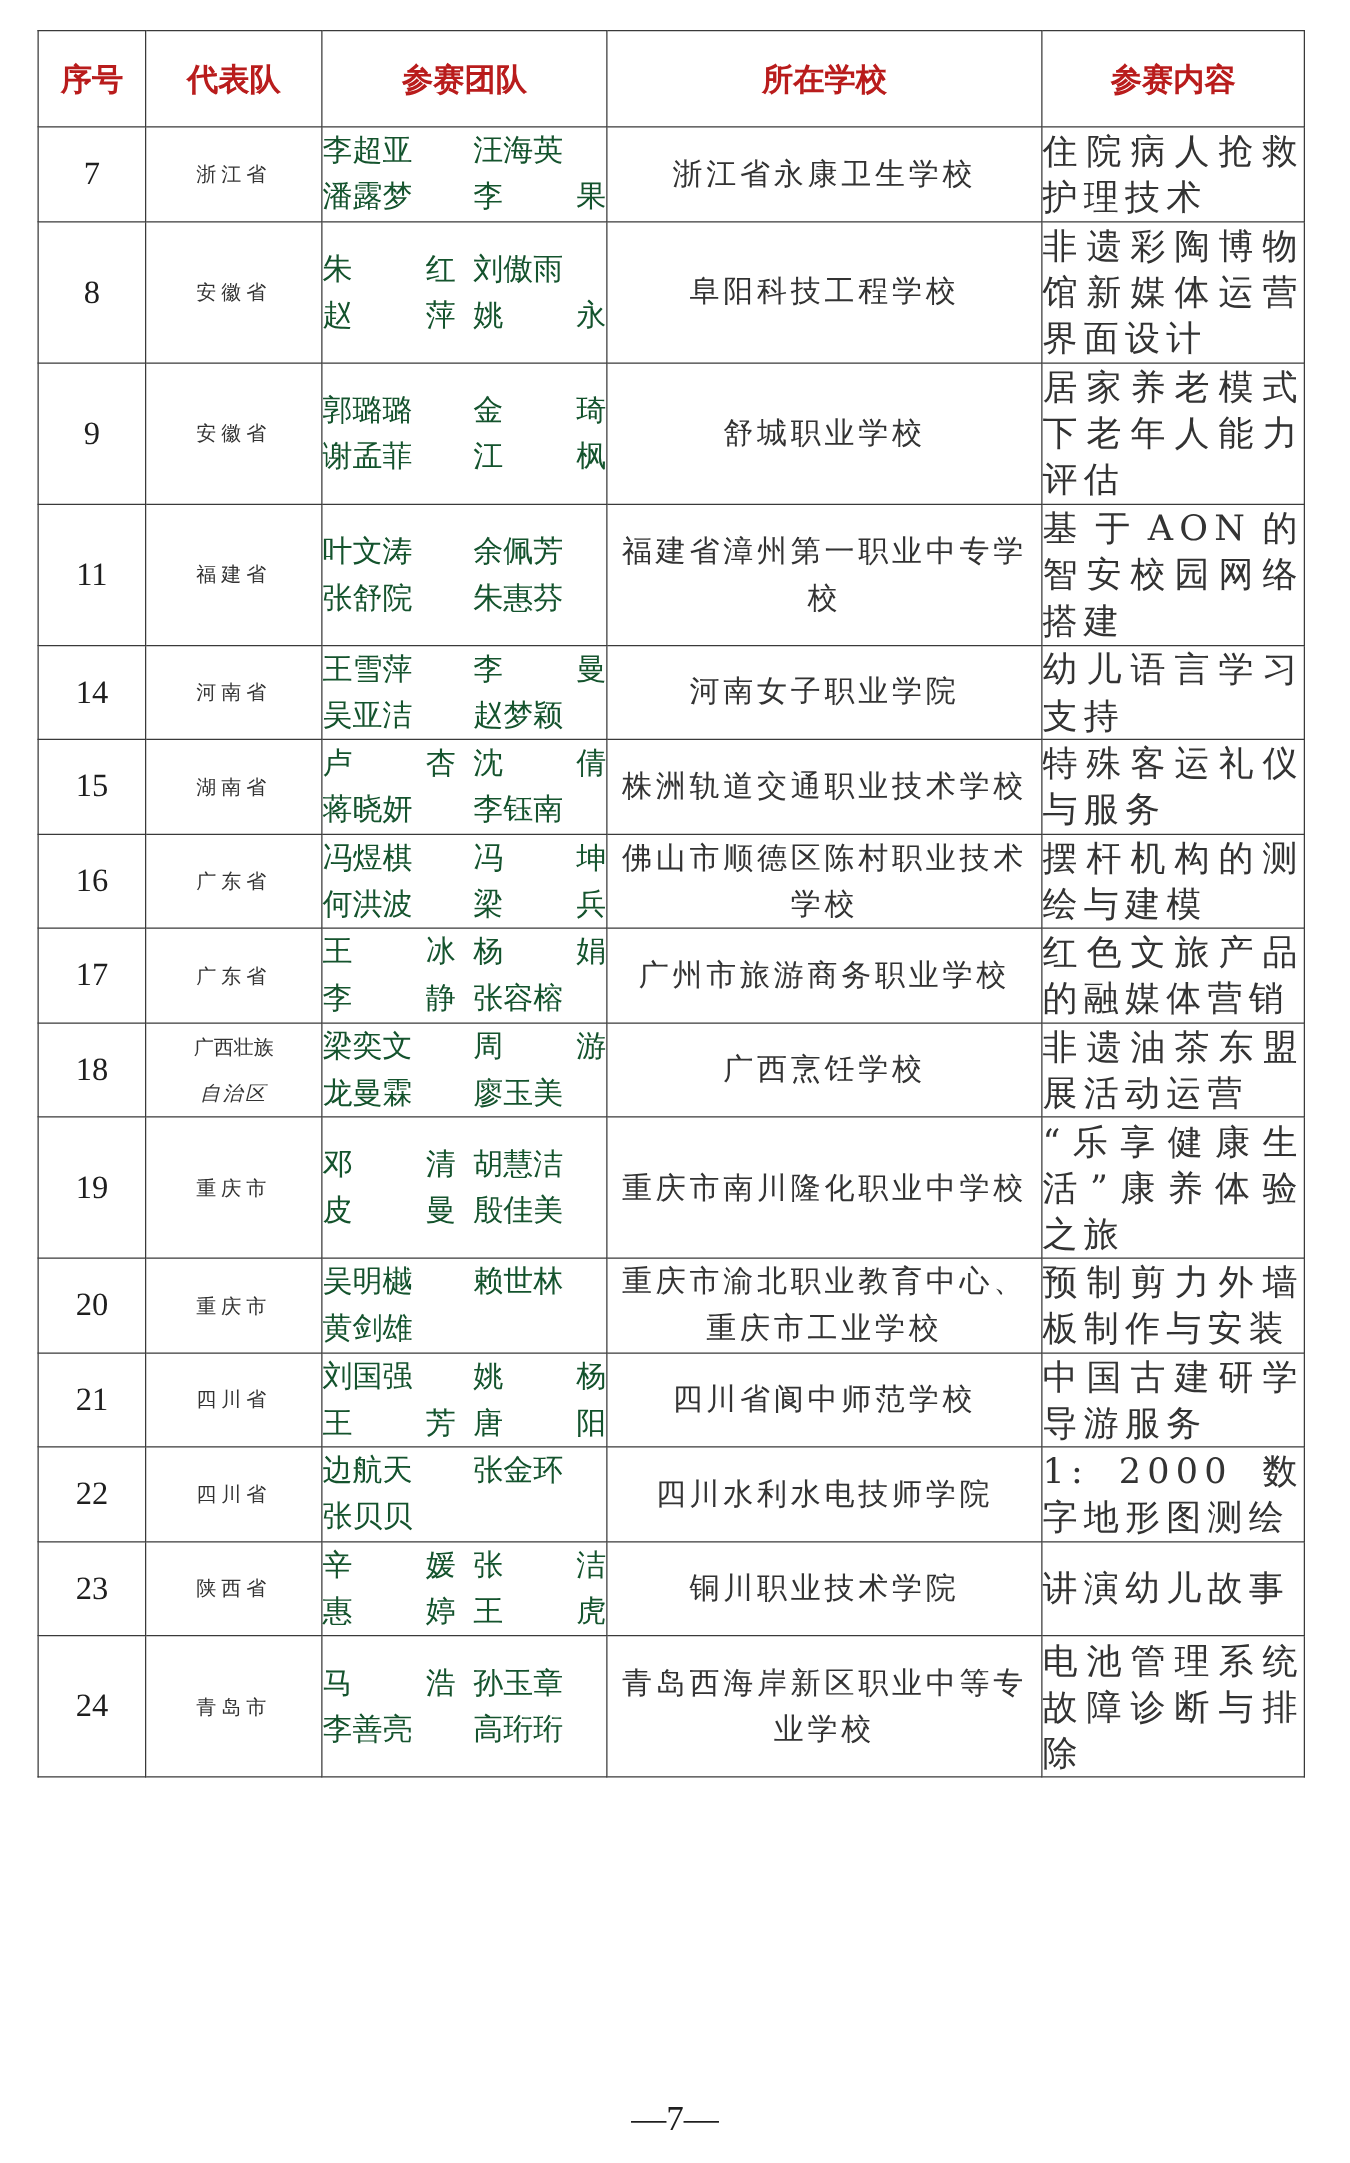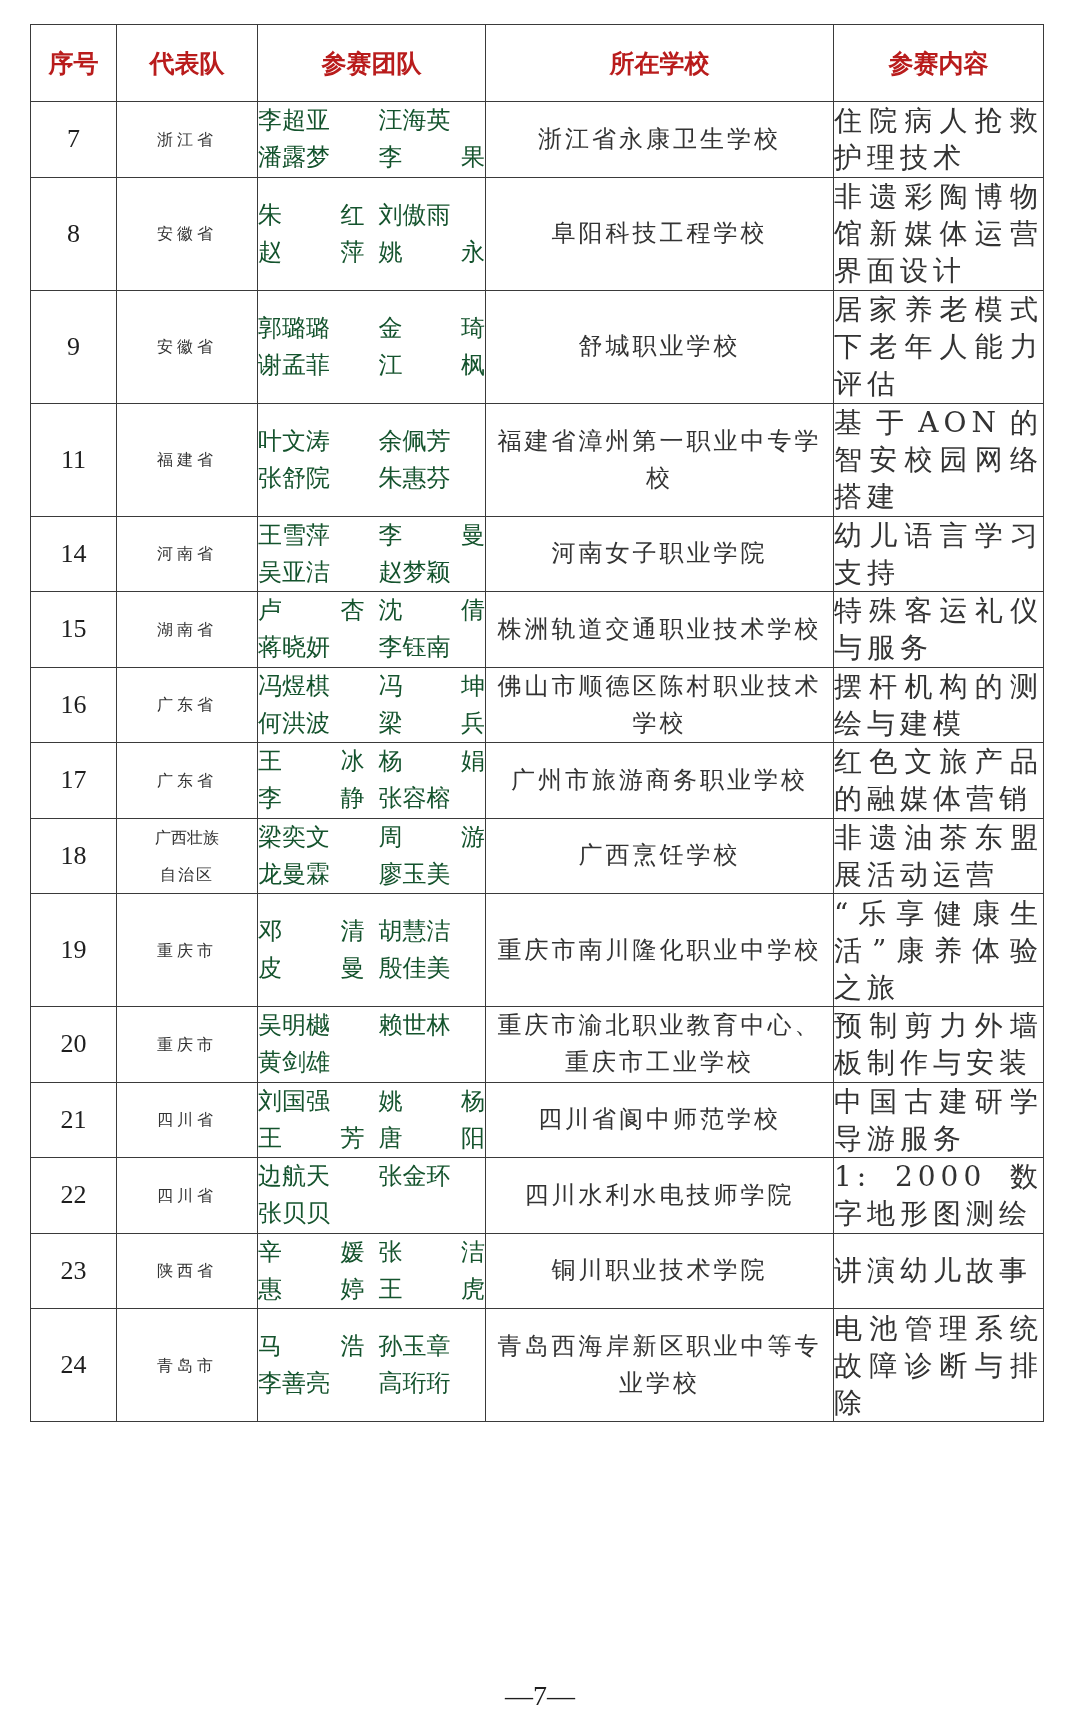--- a/index.html
+++ b/index.html
@@ -292,21 +292,21 @@
             </div>
     </td>
     <td class="school">广州市旅游商务职业学校</td>
     <td class="content">红色文旅产品的融媒体营销</td>
   </tr>
 
   <tr class="h2">
     <td class="no">18</td>
     <td class="team">
             <div style="letter-spacing: 0px;">广西壮族</div>
-            <div style="letter-spacing: 2px;">自治区</div>
+            <div style="letter-spacing: 2px; font-style: italic;">自治区</div>
           </td>
     <td class="members">
       <div class="member-grid">
               <div class="mname">梁奕文</div>
               <div class="mname">
                 <span>周</span>
                 <span>游</span>
               </div>
               <div class="mname">龙曼霖</div>
               <div class="mname">廖玉美</div>

